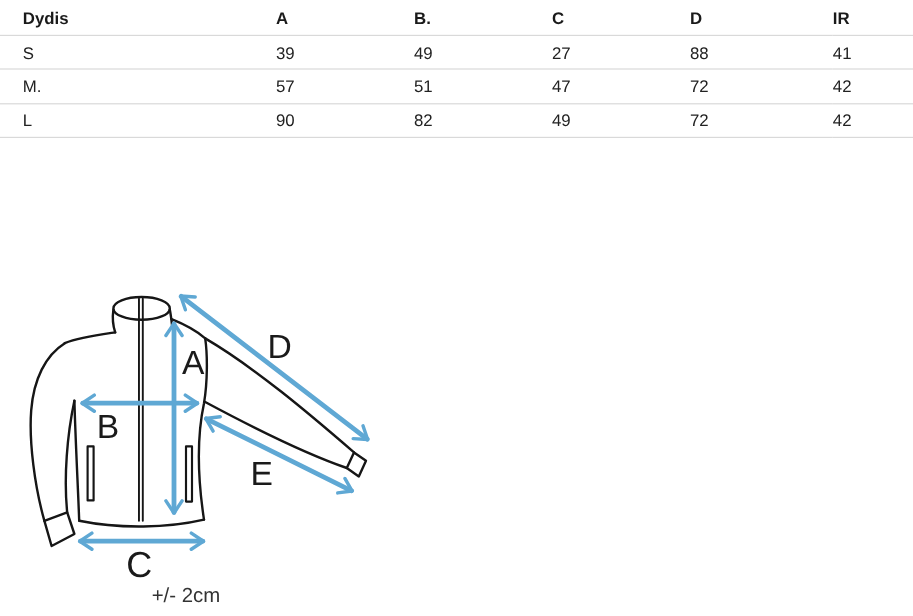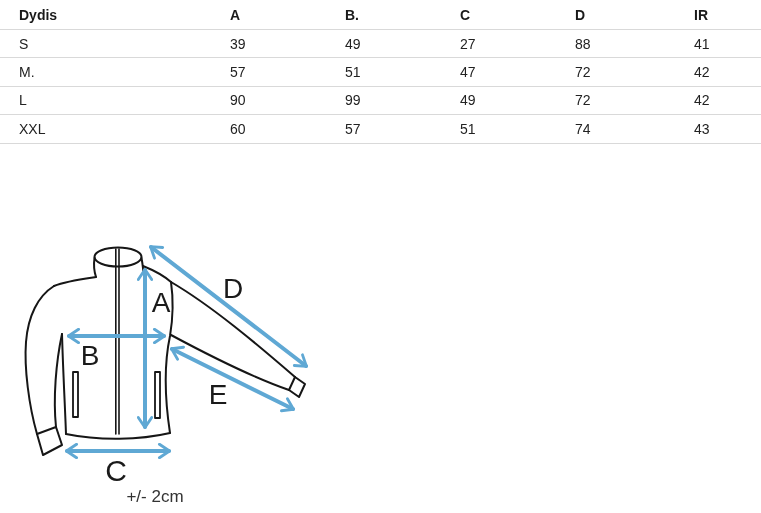--- a/index.html
+++ b/index.html
@@ -112,32 +112,24 @@
         <td class="first-col">M.</td>
         <td>57</td>
         <td>51</td>
         <td>47</td>
         <td>72</td>
         <td>42</td>
       </tr>
       <tr>
         <td class="first-col">L</td>
         <td>90</td>
-        <td>99</td>
+        <td>82</td>
         <td>49</td>
         <td>72</td>
         <td>42</td>
-      </tr>
-      <tr>
-        <td class="first-col">XXL</td>
-        <td>60</td>
-        <td>57</td>
-        <td>51</td>
-        <td>74</td>
-        <td>43</td>
       </tr>
     </tbody>
   </table>
 
   <svg class="diagram-svg" viewBox="0 220 420 293">
     <defs>
       <marker id="ah" viewBox="0 0 10 10" refX="7.2" refY="5" markerWidth="4.2" markerHeight="4.2" orient="auto-start-reverse">
         <path d="M 1.5 1 L 7.5 5 L 1.5 9" fill="none" stroke-width="1.7" stroke-linecap="round" stroke-linejoin="round" stroke="#5FA8D4"></path>
       </marker>
     </defs>

